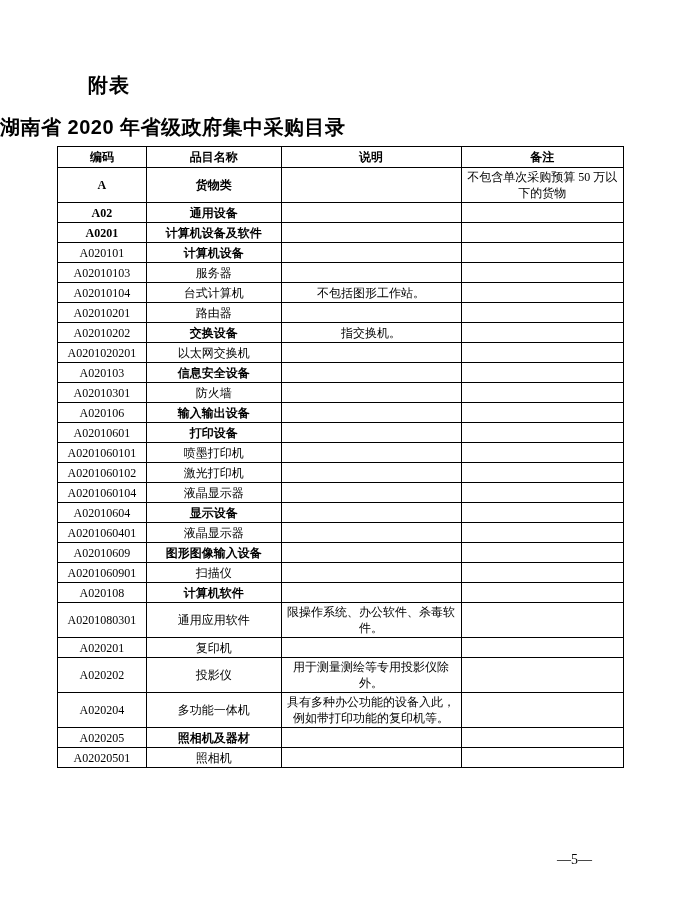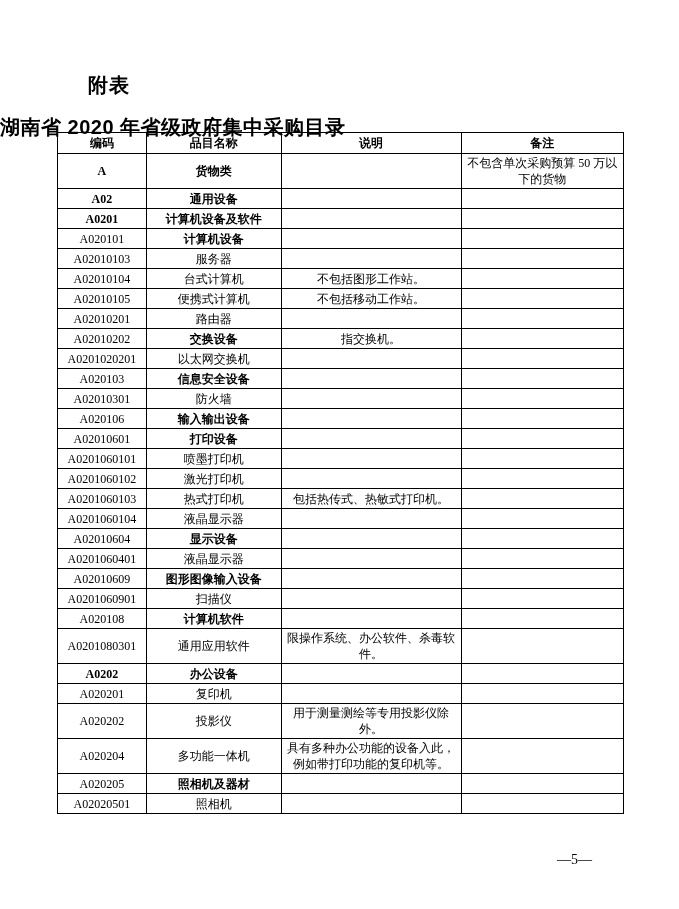--- a/index.html
+++ b/index.html
@@ -30,21 +30,21 @@
     left: 0;
     width: 100%;
     text-align: left;
     font-family: "Liberation Sans", "DejaVu Sans", sans-serif;
     font-weight: bold;
     font-size: 20px;
     letter-spacing: 0.5px;
   }
   table.catalog {
     position: absolute;
-    top: 132px;
+    top: 146px;
     left: 57px;
     width: 567px;
     border-collapse: collapse;
     table-layout: fixed;
   }
   col.c-code  { width: 15.7%; }
   col.c-name  { width: 23.8%; }
   col.c-desc  { width: 31.8%; }
   col.c-note  { width: 28.7%; }
   .catalog th, .catalog td {
@@ -130,26 +130,20 @@
         <td class="col-desc"></td>
         <td class="col-note"></td>
       </tr>
       <tr>
         <td class="col-code">A02010104</td>
         <td class="col-name">台式计算机</td>
         <td class="col-desc">不包括图形工作站。</td>
         <td class="col-note"></td>
       </tr>
       <tr>
-        <td class="col-code">A02010105</td>
-        <td class="col-name">便携式计算机</td>
-        <td class="col-desc">不包括移动工作站。</td>
-        <td class="col-note"></td>
-      </tr>
-      <tr>
         <td class="col-code">A02010201</td>
         <td class="col-name">路由器</td>
         <td class="col-desc"></td>
         <td class="col-note"></td>
       </tr>
       <tr>
         <td class="col-code">A02010202</td>
         <td class="col-name bold">交换设备</td>
         <td class="col-desc">指交换机。</td>
         <td class="col-note"></td>
@@ -190,26 +184,20 @@
         <td class="col-desc"></td>
         <td class="col-note"></td>
       </tr>
       <tr>
         <td class="col-code">A0201060102</td>
         <td class="col-name">激光打印机</td>
         <td class="col-desc"></td>
         <td class="col-note"></td>
       </tr>
       <tr>
-        <td class="col-code">A0201060103</td>
-        <td class="col-name">热式打印机</td>
-        <td class="col-desc">包括热传式、热敏式打印机。</td>
-        <td class="col-note"></td>
-      </tr>
-      <tr>
         <td class="col-code">A0201060104</td>
         <td class="col-name">液晶显示器</td>
         <td class="col-desc"></td>
         <td class="col-note"></td>
       </tr>
       <tr>
         <td class="col-code">A02010604</td>
         <td class="col-name bold">显示设备</td>
         <td class="col-desc"></td>
         <td class="col-note"></td>
@@ -238,26 +226,20 @@
         <td class="col-desc"></td>
         <td class="col-note"></td>
       </tr>
       <tr>
         <td class="col-code">A0201080301</td>
         <td class="col-name">通用应用软件</td>
         <td class="col-desc">限操作系统、办公软件、杀毒软件。</td>
         <td class="col-note"></td>
       </tr>
       <tr>
-        <td class="col-code bold">A0202</td>
-        <td class="col-name bold">办公设备</td>
-        <td class="col-desc"></td>
-        <td class="col-note"></td>
-      </tr>
-      <tr>
         <td class="col-code">A020201</td>
         <td class="col-name">复印机</td>
         <td class="col-desc"></td>
         <td class="col-note"></td>
       </tr>
       <tr>
         <td class="col-code">A020202</td>
         <td class="col-name">投影仪</td>
         <td class="col-desc">用于测量测绘等专用投影仪除外。</td>
         <td class="col-note"></td>

